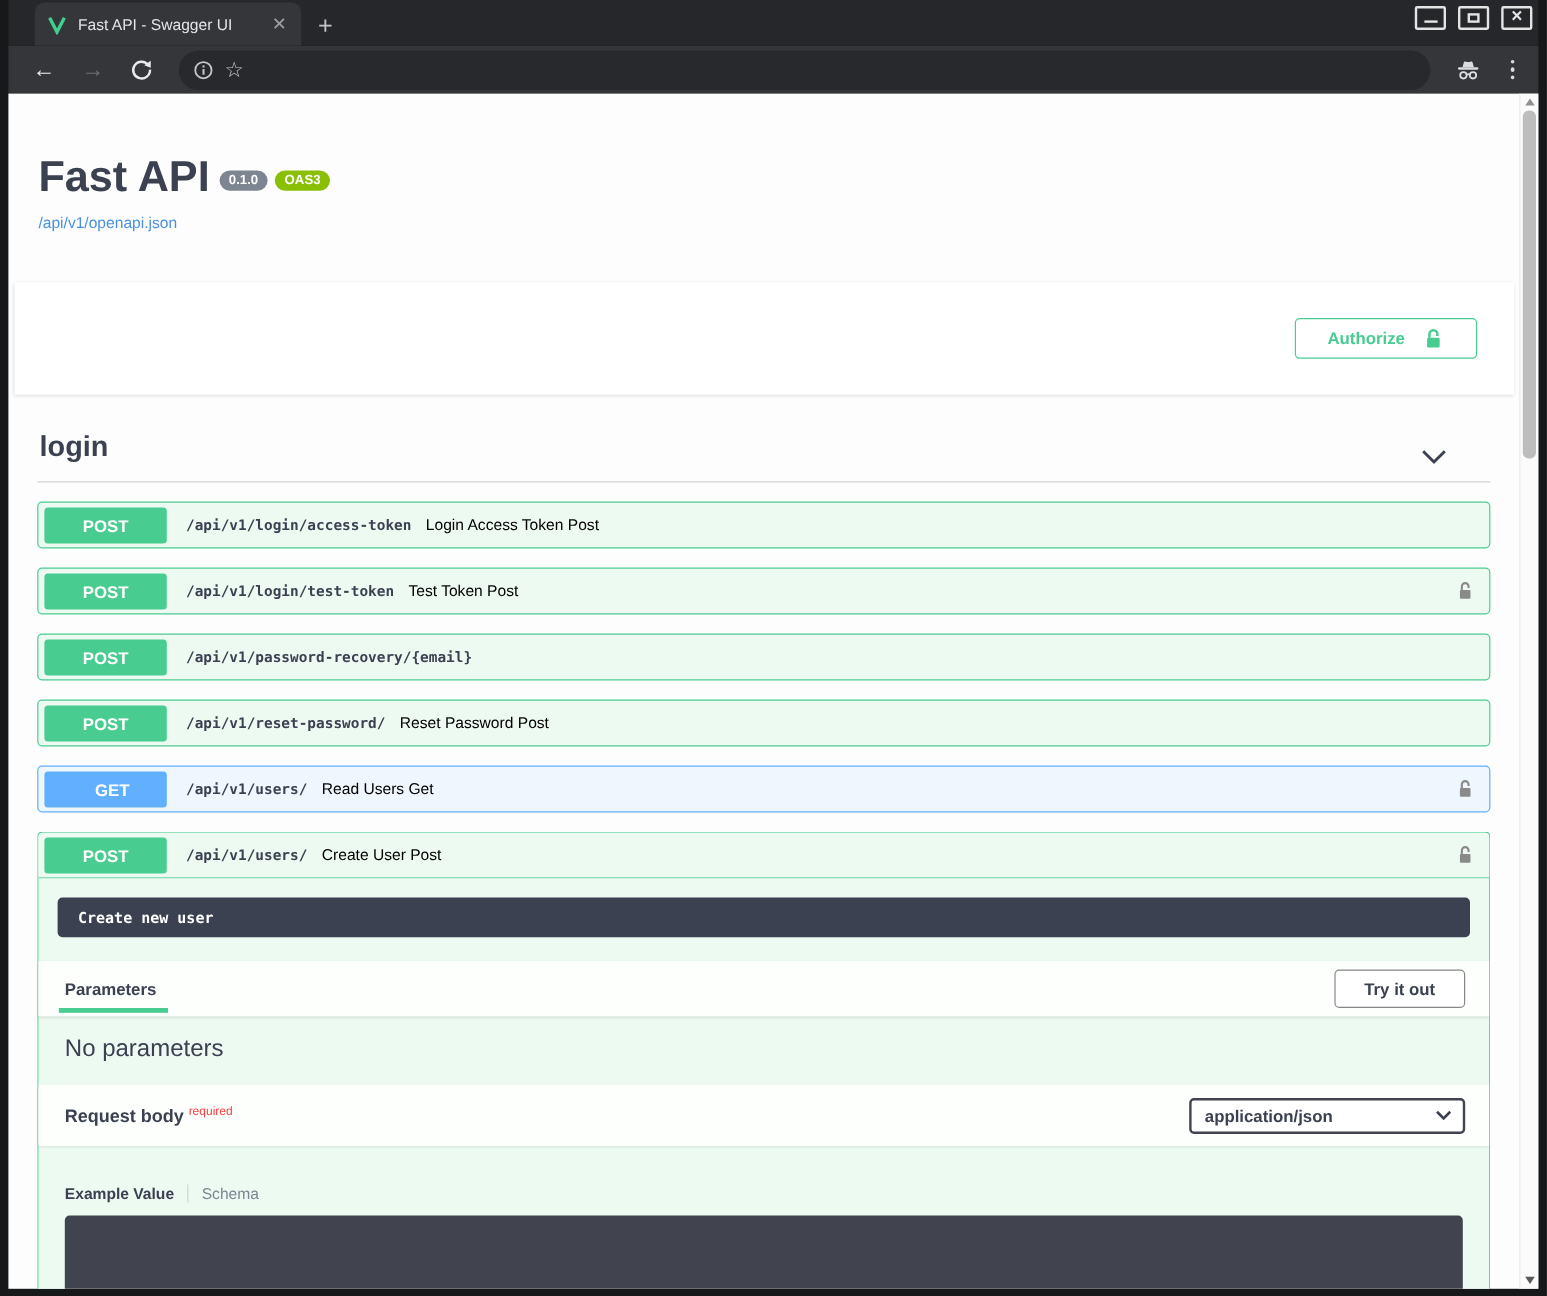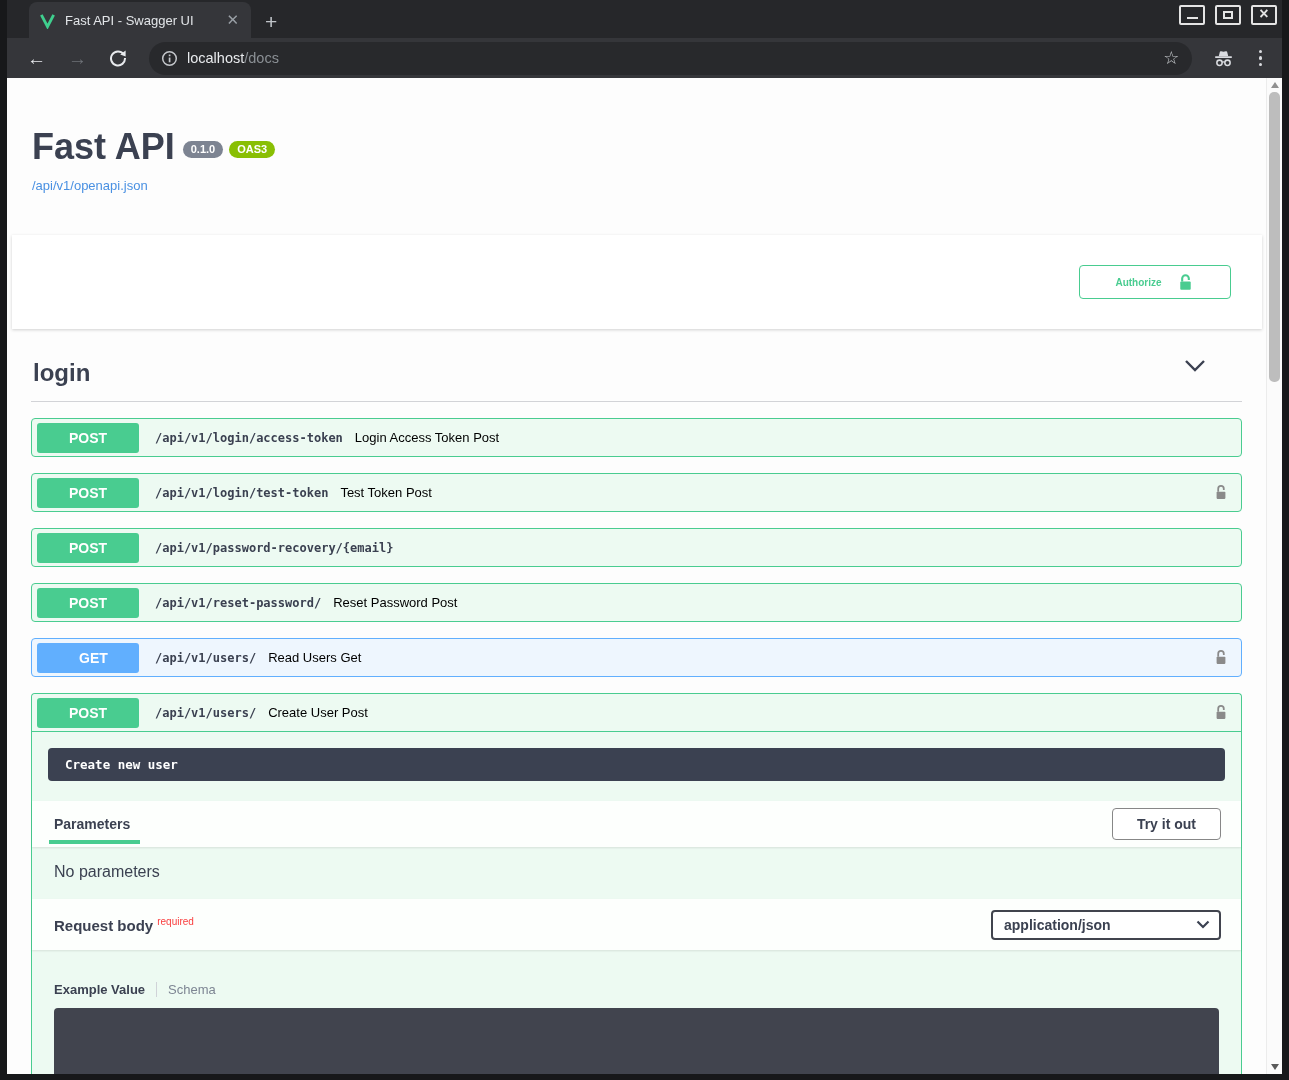--- a/index.html
+++ b/index.html
@@ -45,25 +45,25 @@
   h1.apititle { font-size:36px; font-weight:bold; color:#3b4151; display:inline; }
   .badges { display:inline-flex; gap:6px; vertical-align:super; margin-left:8px; }
   .pill { color:#fff; font-size:11px; font-weight:bold; padding:3px 8px; border-radius:10px; line-height:1; }
   .pill.version { background:#7d8492; }
   .pill.oas { background:#89bf04; }
   .speclink { display:block; margin-top:10px; color:#4990e2; font-size:13px; text-decoration:none; }
 
   .scheme { margin:42px 0 0 5px; width:1250px; height:94px; background:#fff;
             box-shadow:0 1px 3px rgba(0,0,0,.18); display:flex; align-items:center; justify-content:flex-end; padding-right:31px; }
   .authorize { width:152px; height:34px; background:#fff; border:1.5px solid #49cc90; border-radius:4px;
-               color:#49cc90; font-weight:bold; font-size:10px; display:flex; align-items:center; justify-content:center; gap:14px; cursor:pointer; font-family:inherit; }
+               color:#49cc90; font-weight:bold; font-size:14px; display:flex; align-items:center; justify-content:center; gap:14px; cursor:pointer; font-family:inherit; }
 
   .tagwrap { margin:26px 24px 0 24px; }
   .tagwrap.users { margin-top:12px; }
-  .tag-header { display:flex; align-items:flex-start; justify-content:space-between; padding:4px 10px 14px 2px;
+  .tag-header { display:flex; align-items:flex-end; justify-content:space-between; padding:4px 10px 14px 2px;
                 border-bottom:1px solid rgba(59,65,81,.22); cursor:pointer; }
   .tag-header h3 { font-size:24px; color:#3b4151; font-weight:bold; }
   .tag-chevron { margin-right:26px; display:flex; }
 
   .opblock { height:39px; border-radius:4px; margin-top:16px; display:flex; align-items:center; padding:0 12px 0 5px; }
   .opblock.post { background:#edfaf2; border:1px solid #49cc90; }
   .opblock.get  { background:#eef6fe; border:1px solid #61affe; }
   .method { width:102px; text-align:center; padding:7px 0; border-radius:3px; color:#fff; font-weight:bold; font-size:14px; flex:none; }
   .method.m-post { background:#49cc90; }
   .method.m-get { background:#61affe;padding-left:11px; }
@@ -75,21 +75,21 @@
   .opblock-open { border:1px solid #49cc90; border-radius:4px 4px 0 0; border-bottom:none; background:#edfaf2; margin-top:16px; }
   .opblock-open .opblock { margin-top:0; border:none; border-bottom:1px solid #49cc90; border-radius:4px 4px 0 0; height:38px; }
   .op-desc { margin:16px; height:33px; background:#3b4151; border-radius:4px; color:#fff;
              font-family:"DejaVu Sans Mono", monospace; font-size:12.5px; font-weight:bold; display:flex; align-items:center; padding-left:17px; }
   .sec-header { margin-top:20px; height:46px; background:rgba(255,255,255,.85); box-shadow:0 1px 2px rgba(0,0,0,.1);
                 display:flex; align-items:center; justify-content:space-between; padding:0 20px 0 22px; }
   .param-tab { font-size:14px; font-weight:bold; color:#3b4151; position:relative; padding:14px 0; }
   .param-tab::after { content:""; position:absolute; left:-5px; right:-10px; bottom:2px; height:4px; background:#49cc90; }
   .tryout { background:#fff; border:1.5px solid #878787; border-radius:4px; padding:7px 24px; font-size:14px; font-weight:bold;
             color:#3b4151; cursor:pointer; font-family:inherit; }
-  .no-params { padding:16px 22px 18px 22px; font-size:16px; color:#3b4151; }
+  .no-params { padding:16px 22px 18px 22px; font-size:20px; color:#3b4151; }
   .sec-header.req { margin-top:0; height:51px; }
   .rb-label { font-size:15px; font-weight:bold; color:#3b4151; }
   .rb-label sup { color:#f93e3e; font-size:10px; font-weight:normal; margin-left:4px; }
   .ct-select { position:relative; background:#fff; border:2px solid #41444e; border-radius:4px; height:30px; width:230px;
                display:flex; align-items:center; padding:0 34px 0 11px; cursor:pointer; }
   .ct-select span { font-size:14px; font-weight:bold; color:#3b4151; }
   .ct-select .sel-chev { position:absolute; right:9px; top:8px; }
   .example { padding:32px 22px 0 22px; }
   .ex-tabs { display:flex; align-items:center; font-size:13px; }
   .ex-tabs .active { font-weight:bold; color:#3b4151; }
@@ -145,21 +145,20 @@
       </svg>
     </span>
     <div class="omnibox">
       <span>
         <svg width="17" height="17" viewBox="0 0 18 18">
           <circle cx="9" cy="9" r="7.2" fill="none" stroke="#c4c7cb" stroke-width="1.6"></circle>
           <rect x="8.2" y="8" width="1.8" height="5" fill="#c4c7cb"></rect>
           <rect x="8.2" y="4.8" width="1.8" height="1.8" fill="#c4c7cb"></rect>
         </svg>
       </span>
-      <span class="url"><span class="host">localhost</span><span class="upath">/docs</span></span>
       <span class="star">☆</span>
     </div>
     <span class="incog">
       <svg width="21" height="19" viewBox="0 0 22 20">
         <rect x="2" y="7.5" width="18" height="2" rx="1" fill="#dadce0"></rect>
         <path d="M6 7.5 L7.2 3 Q7.5 2 8.5 2.4 Q11 3.4 13.5 2.4 Q14.5 2 14.8 3 L16 7.5 Z" fill="#dadce0"></path>
         <circle cx="6.8" cy="14.5" r="2.8" fill="none" stroke="#dadce0" stroke-width="1.6"></circle>
         <circle cx="15.2" cy="14.5" r="2.8" fill="none" stroke="#dadce0" stroke-width="1.6"></circle>
         <path d="M9.6 14 q1.4 -1 2.8 0" fill="none" stroke="#dadce0" stroke-width="1.4"></path>
       </svg>

